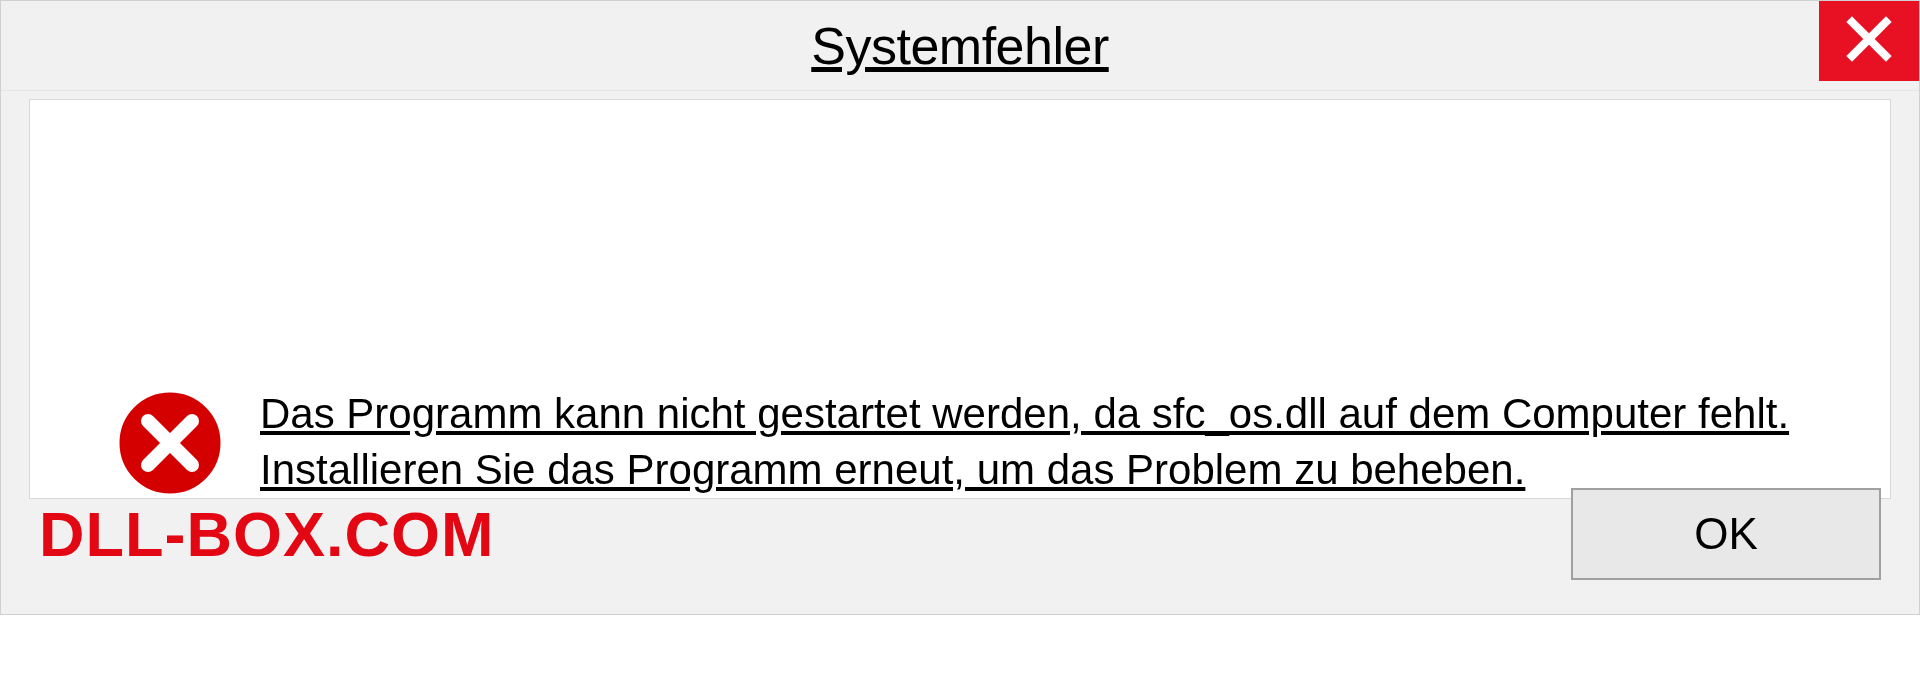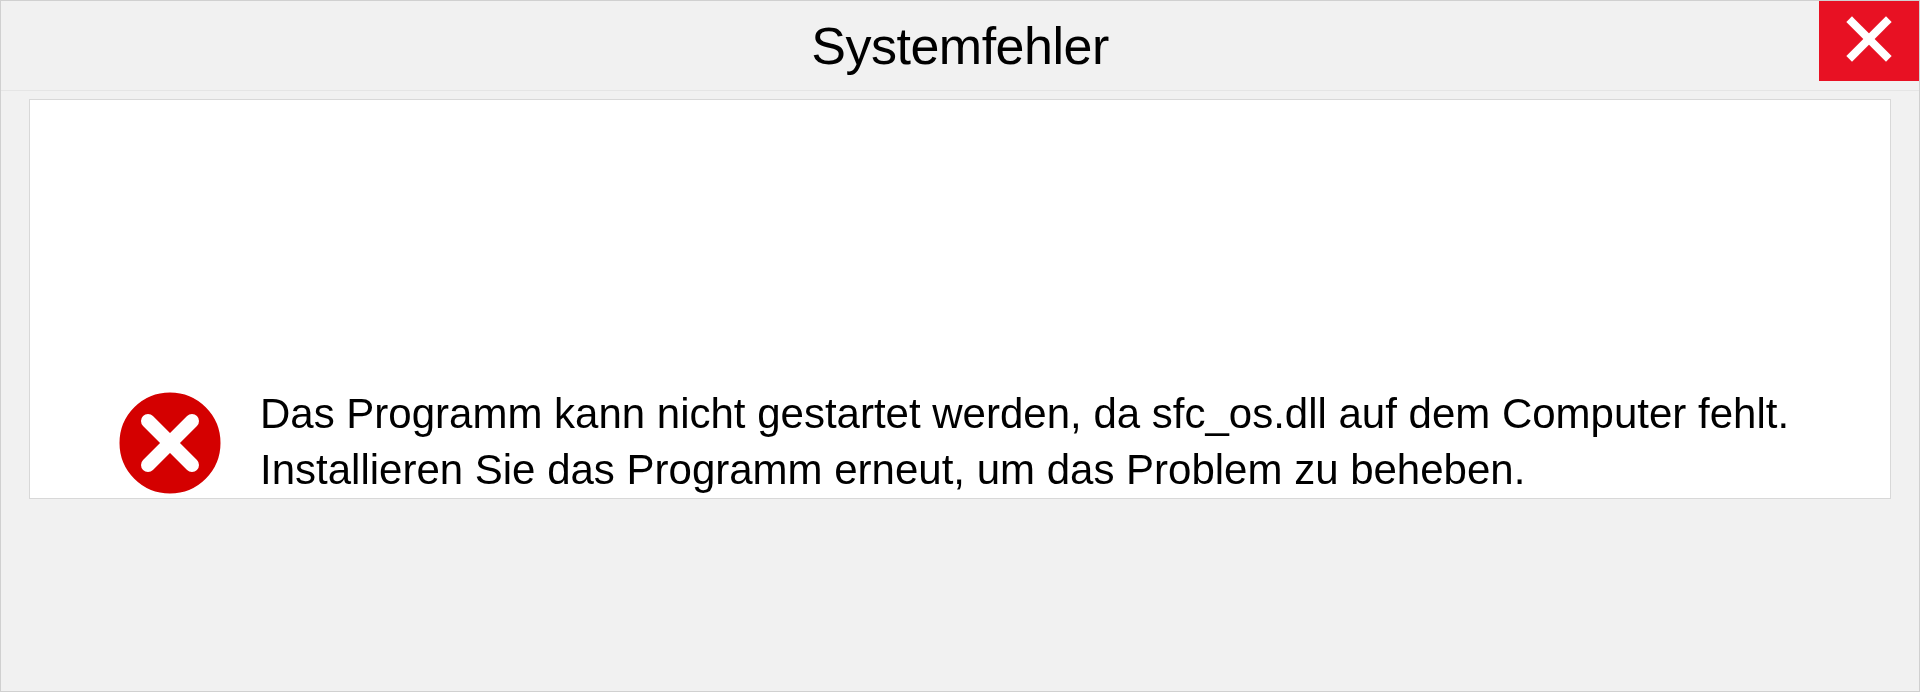--- a/index.html
+++ b/index.html
@@ -9,24 +9,25 @@
     }
     body {
       font-family: "Segoe UI", Tahoma, Arial, sans-serif;
       background: #ffffff;
       width: 1920px;
       height: 692px;
       position: relative;
     }
     .dialog {
       width: 1920px;
-      height: 692px;
+      height: 615px;
       background: #f1f1f1;
       border: 1px solid #d0d0d0;
       position: relative;
+      text-decoration: underline;
     }
     .titlebar {
       height: 90px;
       display: flex;
       align-items: center;
       justify-content: center;
       position: relative;
       border-bottom: 1px solid #e5e5e5;
     }
     .title {
@@ -132,13 +133,17 @@
       <svg viewBox="0 0 110 110">
         <circle cx="55" cy="55" r="52" fill="#d40000"></circle>
         <circle cx="55" cy="55" r="52" fill="none" stroke="#ffffff" stroke-width="3"></circle>
         <line x1="33" y1="33" x2="77" y2="77" stroke="#ffffff" stroke-width="14" stroke-linecap="round"></line>
         <line x1="77" y1="33" x2="33" y2="77" stroke="#ffffff" stroke-width="14" stroke-linecap="round"></line>
       </svg>
     </div>
     <div class="message">Das Programm kann nicht gestartet werden, da sfc_os.dll auf dem Computer fehlt. Installieren Sie das Programm erneut, um das Problem zu beheben.</div>
   </div>
 
+  <div class="footer">
+    <div class="watermark">DLL-BOX.COM</div>
+    <button class="ok-button">OK</button>
+  </div>
 </div>
 
 </body></html>

